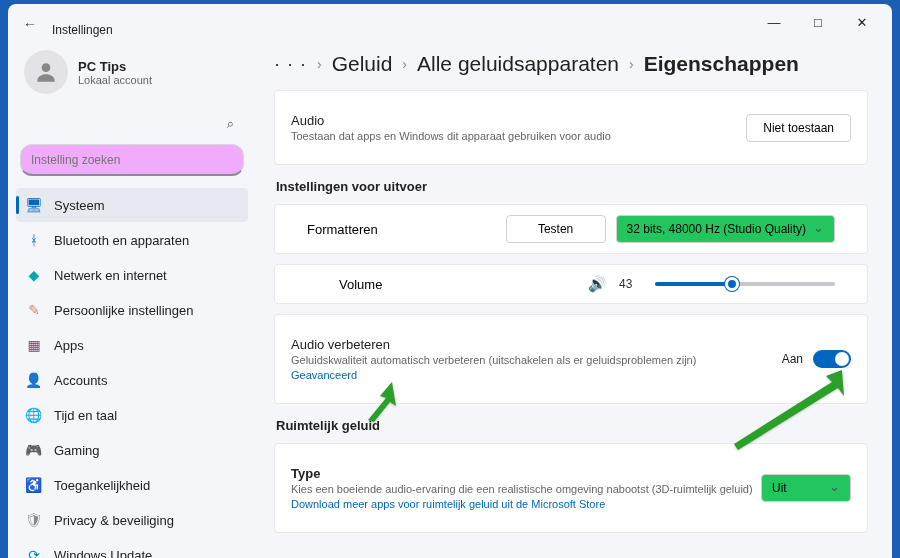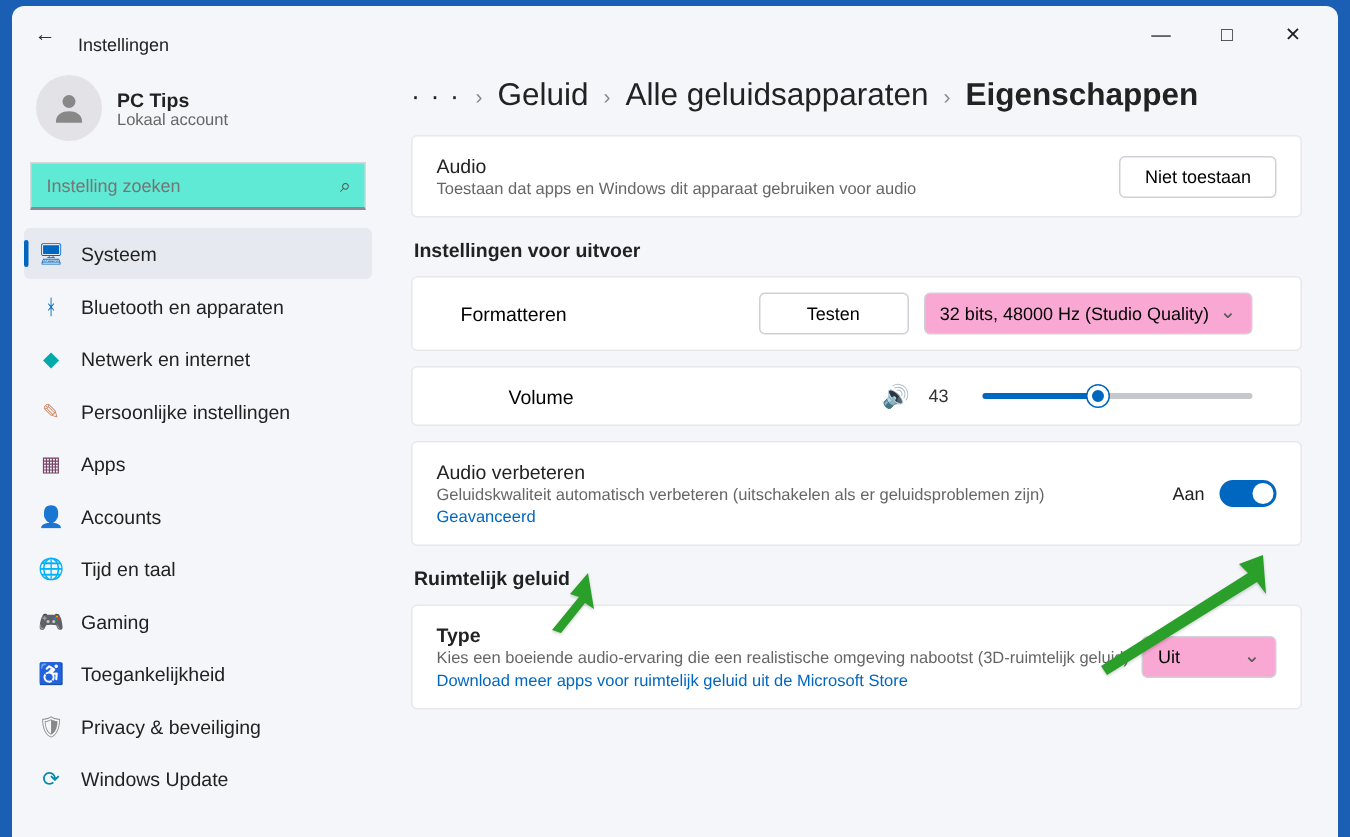--- a/index.html
+++ b/index.html
@@ -11,44 +11,44 @@
   .titlebar .spacer { flex: 1; }
   .titlebar .wbtn { width: 44px; height: 30px; display: flex; align-items: center; justify-content: center; color: #222; font-size: 13px; cursor: pointer; }
   .content { flex: 1; display: flex; overflow: hidden; }
   .sidebar { width: 248px; padding: 6px 8px 8px 8px; display: flex; flex-direction: column; }
   .user { display: flex; align-items: center; gap: 10px; padding: 4px 8px 14px 8px; }
   .avatar { width: 44px; height: 44px; border-radius: 50%; background: #e3e3e7; display:flex; align-items:center; justify-content:center; }
   .avatar svg { width: 26px; height: 26px; fill: #888; }
   .user .name { font-size: 13px; font-weight: 600; color: #222; }
   .user .sub { font-size: 11px; color: #666; }
   .search { position: relative; margin: 0 4px 12px 4px; }
-  .search input { width: 100%; height: 32px; border: 1px solid #d8d8dd; border-bottom: 2px solid #8a8a94; border-radius: 0; background: #5eead4; padding: 0 32px 0 10px; font-size: 12px; color: #666; }
+  .search input { width: 100%; height: 32px; border: 1px solid #d8d8dd; border-bottom: 2px solid #8a8a94; border-radius: 12px; background: #f0abfc; padding: 0 32px 0 10px; font-size: 12px; color: #666; margin-top: 36px; }
   .search .icon { position: absolute; right: 10px; top: 8px; color: #555; font-size: 13px; }
   .nav { display: flex; flex-direction: column; gap: 1px; }
   .nav-item { display: flex; align-items: center; gap: 12px; height: 34px; padding: 0 10px; border-radius: 4px; font-size: 13px; color: #222; cursor: pointer; position: relative; }
   .nav-item.active { background: #e7e9f0; }
   .nav-item.active::before { content: ""; position: absolute; left: 0; top: 8px; bottom: 8px; width: 3px; background: #0067c0; border-radius: 2px; }
   .nav-item .ico { width: 16px; height: 16px; display:flex; align-items:center; justify-content:center; font-size: 14px; }
   .main { flex: 1; padding: 6px 24px 0 18px; overflow-y: auto; }
   .breadcrumb { display: flex; align-items: center; gap: 10px; font-size: 21px; color: #222; padding: 6px 0 14px 0; }
   .breadcrumb .dots { font-size: 18px; letter-spacing: 1px; cursor: pointer; }
   .breadcrumb .sep { color: #888; font-size: 14px; }
   .breadcrumb .link { cursor: pointer; }
   .breadcrumb .current { font-weight: 600; }
-  .card { background: #fff; border: 1px solid #e7e7ec; border-radius: 4px; padding: 12px 16px; margin-bottom: 10px; display: flex; align-items: center; }
+  .card { background: #fff; border: 1px solid #e7e7ec; border-radius: 4px; padding: 22px 16px; margin-bottom: 10px; display: flex; align-items: center; }
   .card.compact { padding: 10px 32px; }
   .card .left { flex: 1; }
   .card .ttl { font-size: 13px; color: #222; }
   .card .sub { font-size: 11px; color: #666; margin-top: 2px; }
   .card .lnk { font-size: 11px; color: #0067c0; cursor: pointer; margin-top: 3px; }
   .btn { background: #fff; border: 1px solid #d0d0d6; border-radius: 4px; padding: 6px 16px; font-size: 12px; cursor: pointer; }
   .section-h { font-size: 13px; font-weight: 600; color: #222; margin: 14px 0 10px 2px; }
   .row-format { display:flex; align-items:center; gap:10px; }
   .row-format .lbl { flex:1; font-size: 13px; }
-  .select { border: 1px solid #d0d0d6; border-radius: 4px; padding: 6px 28px 6px 10px; font-size: 12px; background: #f9a8d4; position: relative; cursor: pointer; min-width: 200px; }
+  .select { border: 1px solid #d0d0d6; border-radius: 4px; padding: 6px 28px 6px 10px; font-size: 12px; background: #22c55e; position: relative; cursor: pointer; min-width: 200px; }
   .select::after { content: "⌄"; position: absolute; right: 10px; top: 4px; color: #555; font-size: 13px; }
   .vol-row { display:flex; align-items:center; gap:12px;margin-left:32px; }
   .vol-row .lbl { flex:1; font-size:13px; }
   .vol-row .spk { font-size:15px; color:#333; }
   .vol-row .val { font-size:12px; color:#333; width:24px; }
   .slider { width: 180px; height: 4px; background: #c7c7ce; border-radius: 2px; position: relative; }
   .slider .fill { position:absolute; left:0; top:0; bottom:0; background:#0067c0; border-radius:2px; }
   .slider .thumb { position:absolute; top:-5px; width:14px; height:14px; border-radius:50%; background:#0067c0; border:3px solid #fff; box-shadow:0 0 0 1px #0067c0; }
   .toggle-row { display:flex; align-items:center; }
   .toggle-row .left { flex:1; }

